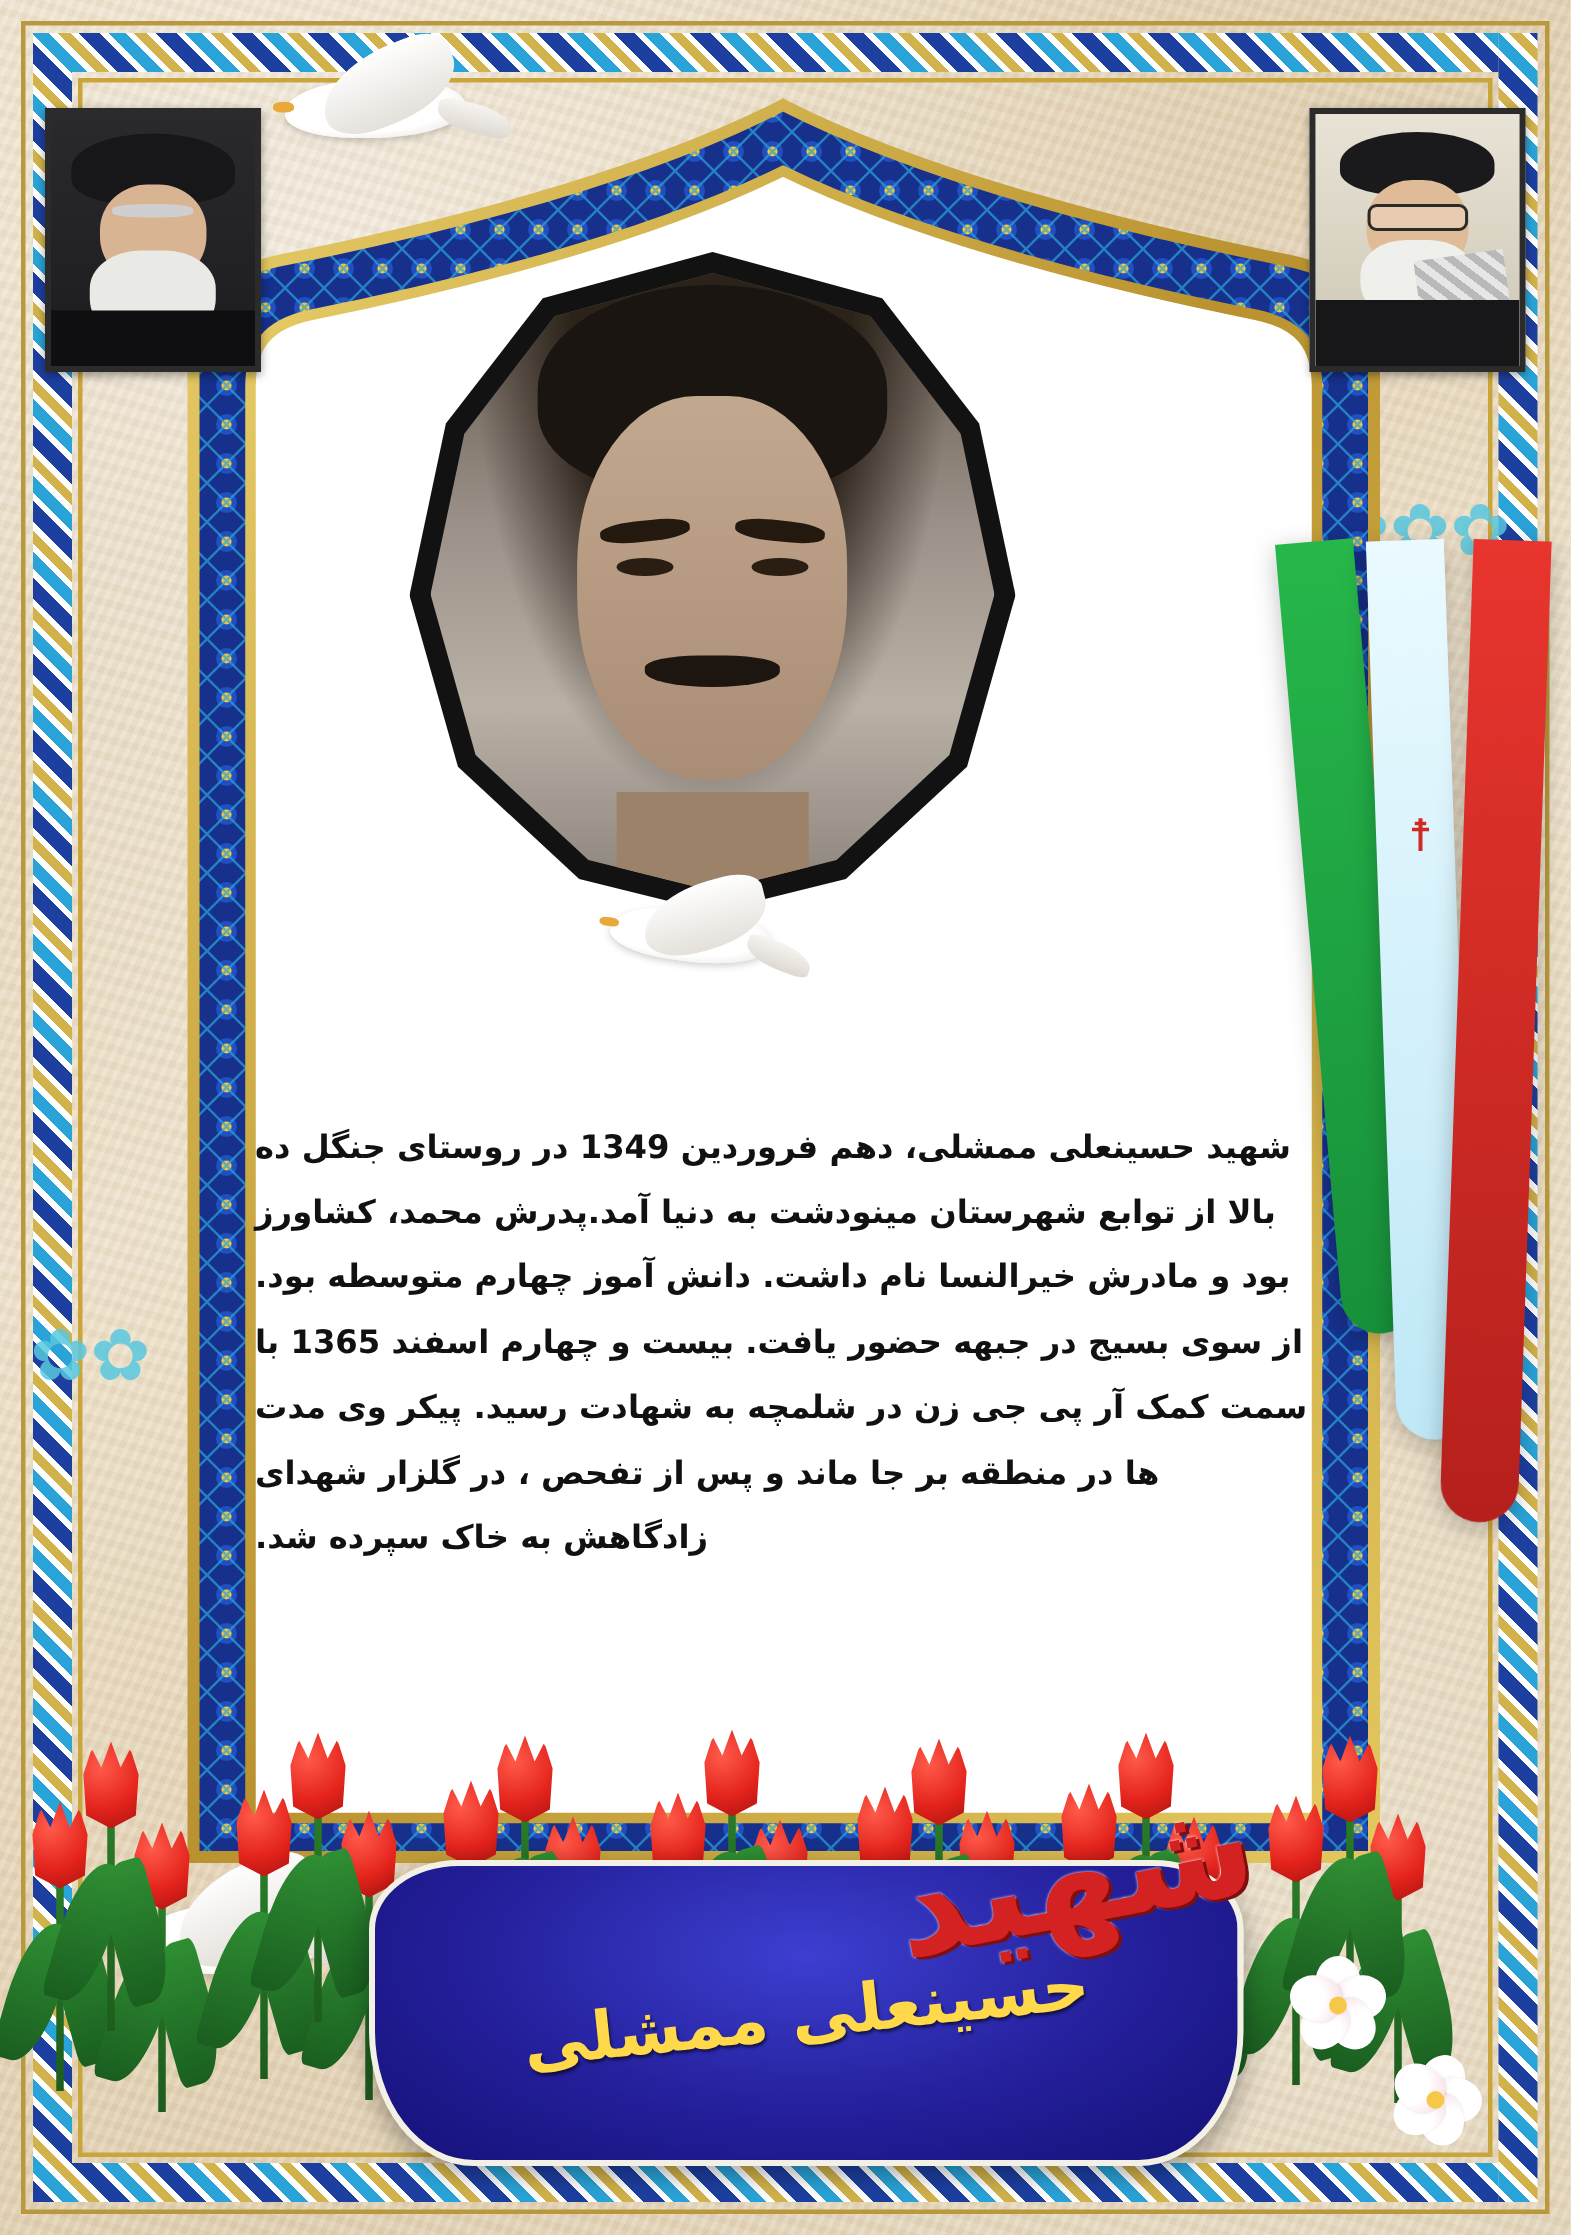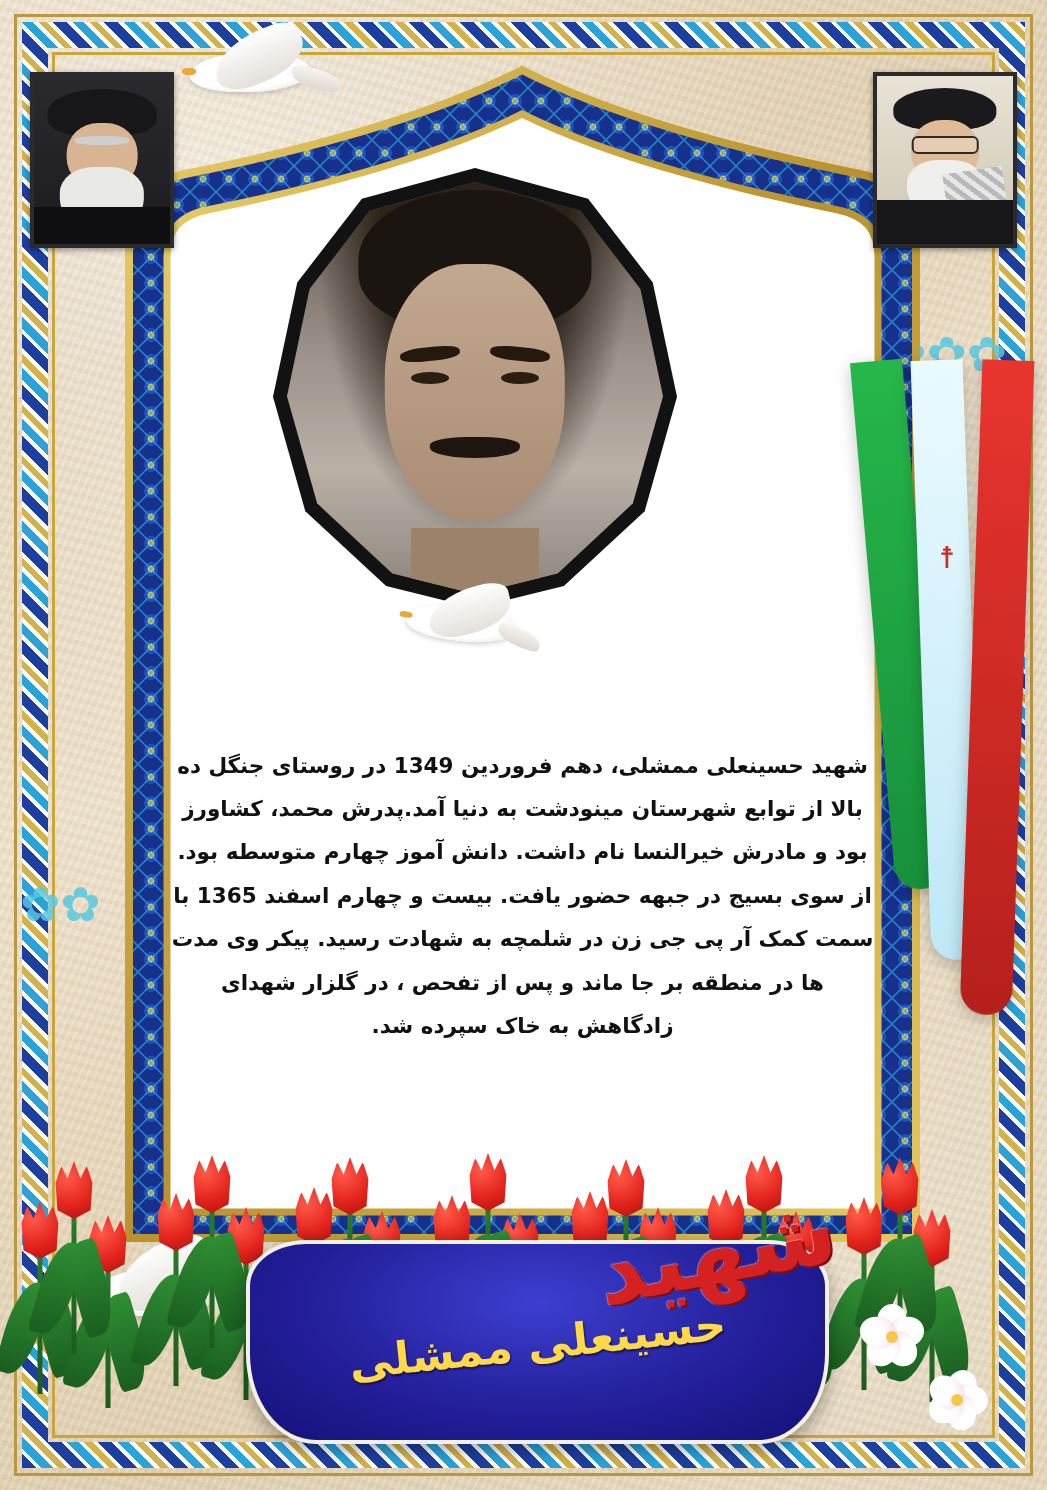--- a/index.html
+++ b/index.html
@@ -44,21 +44,21 @@
   }
   
   .arch-wrap{
     position:absolute;left:60px;top:62px;width:925px;height:1180px;
   }
   .arch{
     position:absolute;left:0;top:0;width:100%;height:100%;
   }
   .arch-inner-text{
     position:absolute;left:110px;top:660px;width:705px;
-    text-align:center;direction:rtl;
+    text-align:left;direction:rtl;
     font-family:"DejaVu Sans","Liberation Sans",sans-serif;
     font-weight:bold;font-size:21.5px;line-height:2.02;color:#111;
     letter-spacing:0px;
   }
   
   .portrait-box{
     position:absolute;width:136px;height:168px;
     border:4px solid #2b2b2b;
     box-shadow:0 2px 6px rgba(0,0,0,.4);
     overflow:hidden;background:#c9c3b4;

